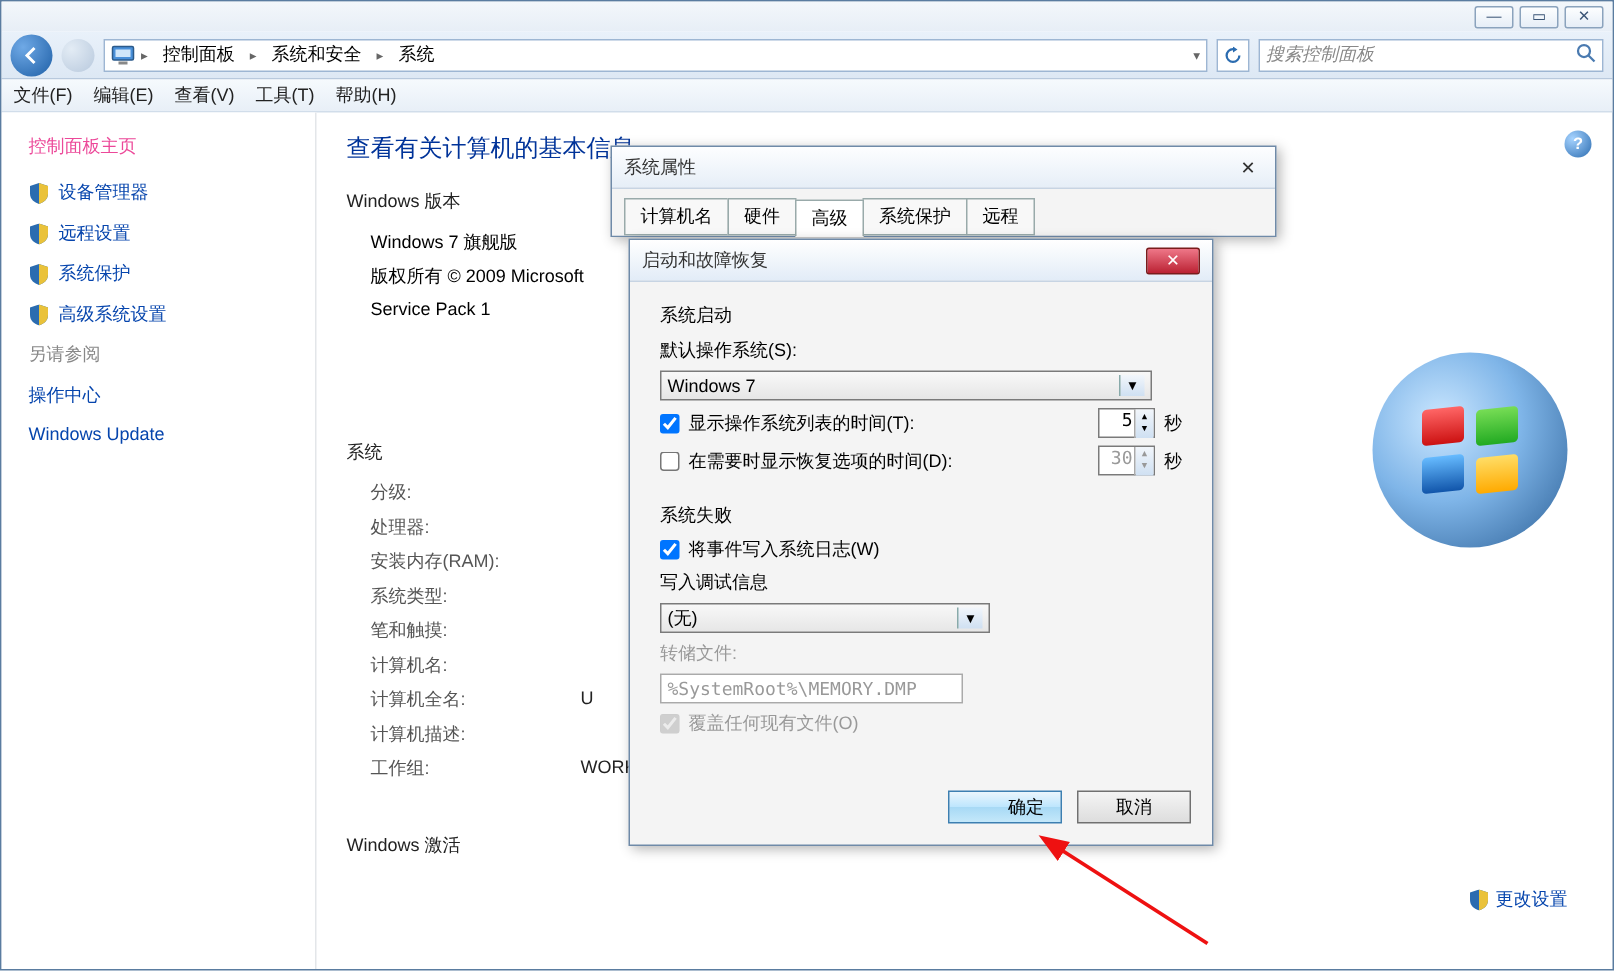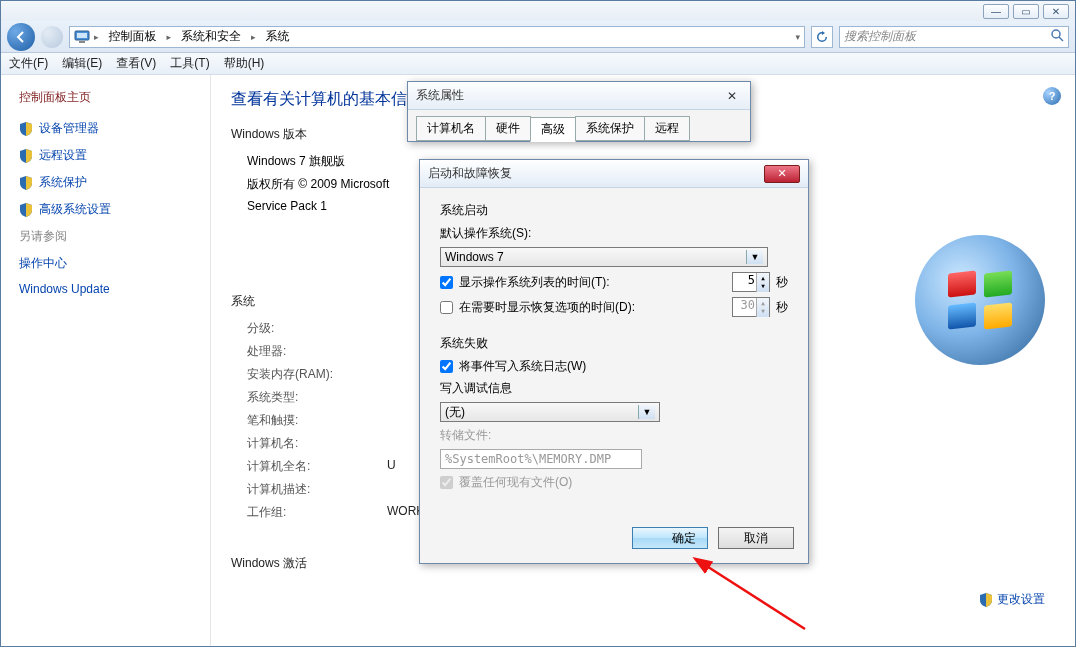--- a/index.html
+++ b/index.html
@@ -13,21 +13,21 @@
 .addr-path .crumb { padding:0 6px; height:100%; display:flex; align-items:center; cursor:default; }
 .addr-path .sep { color:#666; font-size:9px; }
 .addr-icon { width:16px; height:16px; display:inline-block; }
 .refresh { width:22px; height:22px; border:1px solid #9db6d3; background:#fff; display:flex; align-items:center; justify-content:center; color:#2b6cb0; }
 .search { width:230px; height:22px; border:1px solid #9db6d3; background:#fff; display:flex; align-items:center; padding:0 4px; color:#888; font-style:italic;justify-content:center; }
 .search .mag { margin-left:auto; color:#4a7ab0; font-style:normal; }
 .menubar { height:22px; background:linear-gradient(#f6fafd,#e8eff7); border-bottom:1px solid #d1ddea; display:flex; align-items:center; padding:0 8px; gap:14px; color:#222; }
 .menubar span { cursor:default; }
 .content { display:flex; height:calc(100% - 74px); }
 .side { width:210px; background:#fff; border-right:1px solid #e3e6e9; padding:14px 18px; }
-.side .home { color:#7f1d1d; margin-bottom:14px; display:block; }
+.side .home { color:#ec4899; margin-bottom:14px; display:block; }
 .side a { color:#0645ad; text-decoration:none; display:flex; align-items:center; gap:6px; margin-bottom:10px; }
 .side .seealso-title { color:#888; margin-bottom:10px; }
 .shield { width:14px; height:14px; display:inline-block; }
 .main { flex:1; padding:14px 30px 14px 20px; position:relative; overflow:hidden; }
 .main h1 { color:#003399; font-size:16px; font-weight:normal; margin-bottom:16px; }
 .section-title { color:#222; margin:14px 0 10px 0; }
 .field { display:flex; margin:6px 0 6px 16px; }
 .field .label { width:140px; color:#555; }
 .field .value { color:#222; }
 .help { position:absolute; top:12px; right:14px; width:18px; height:18px; border-radius:50%; background:radial-gradient(circle at 30% 30%,#a6d3ff,#2b6cb0); color:#fff; display:flex; align-items:center; justify-content:center; font-weight:bold; font-size:11px; }
@@ -36,21 +36,21 @@
 .winlogo .flag div { position:absolute; width:28px; height:24px; border-radius:3px; }
 .winlogo .r { background:linear-gradient(#f66,#c11); top:0; left:0; transform:skewY(-6deg); }
 .winlogo .g { background:linear-gradient(#7d5,#2a2); top:0; right:0; transform:skewY(-6deg); }
 .winlogo .b { background:linear-gradient(#6bf,#15a); bottom:0; left:0; transform:skewY(-6deg); }
 .winlogo .y { background:linear-gradient(#fd6,#fa0); bottom:0; right:0; transform:skewY(-6deg); }
 .change-link { position:absolute; right:30px; top:516px; color:#0645ad; display:flex; align-items:center; gap:4px; }
 
 .dlg { position:absolute; background:#f4f4f4; border:1px solid #6f8aa8; box-shadow:2px 2px 8px rgba(0,0,0,.3); }
 .dlg .dlg-title { height:28px; background:linear-gradient(#fdfeff,#e6eef7); display:flex; align-items:center; padding:0 8px; color:#333; border-bottom:1px solid #c7d4e3; }
 .dlg .dlg-close { margin-left:auto; width:20px; height:16px; display:flex; align-items:center; justify-content:center; font-family:Arial; }
-.dlg-sys { top:80px; left:406px; width:344px; }
+.dlg-sys { top:96px; left:406px; width:444px; }
 .tabs { display:flex; padding:6px 8px 0 8px; background:#f4f4f4; }
 .tab { padding:3px 10px; border:1px solid #9aa; background:#f8f8f8; margin-right:-1px; }
 .tab.active { background:#fff; border-bottom:1px solid #fff; position:relative; top:1px; }
 .dlg-start { top:158px; left:418px; width:390px; }
 .dlg-start .dlg-title { background:linear-gradient(#fff,#e2ecf7); }
 .dlg-start .dlg-close { width:36px; height:18px; background:linear-gradient(#e78,#b23); color:#fff; border-radius:2px; border:1px solid #7a1c1c; font-size:11px; }
 .dlg-body { padding:14px 20px 10px 20px; background:#f4f4f4; }
 .group { margin-bottom:18px; }
 .group .gtitle { margin-bottom:6px; }
 .group .row { display:flex; align-items:center; margin:5px 0; gap:6px; }

